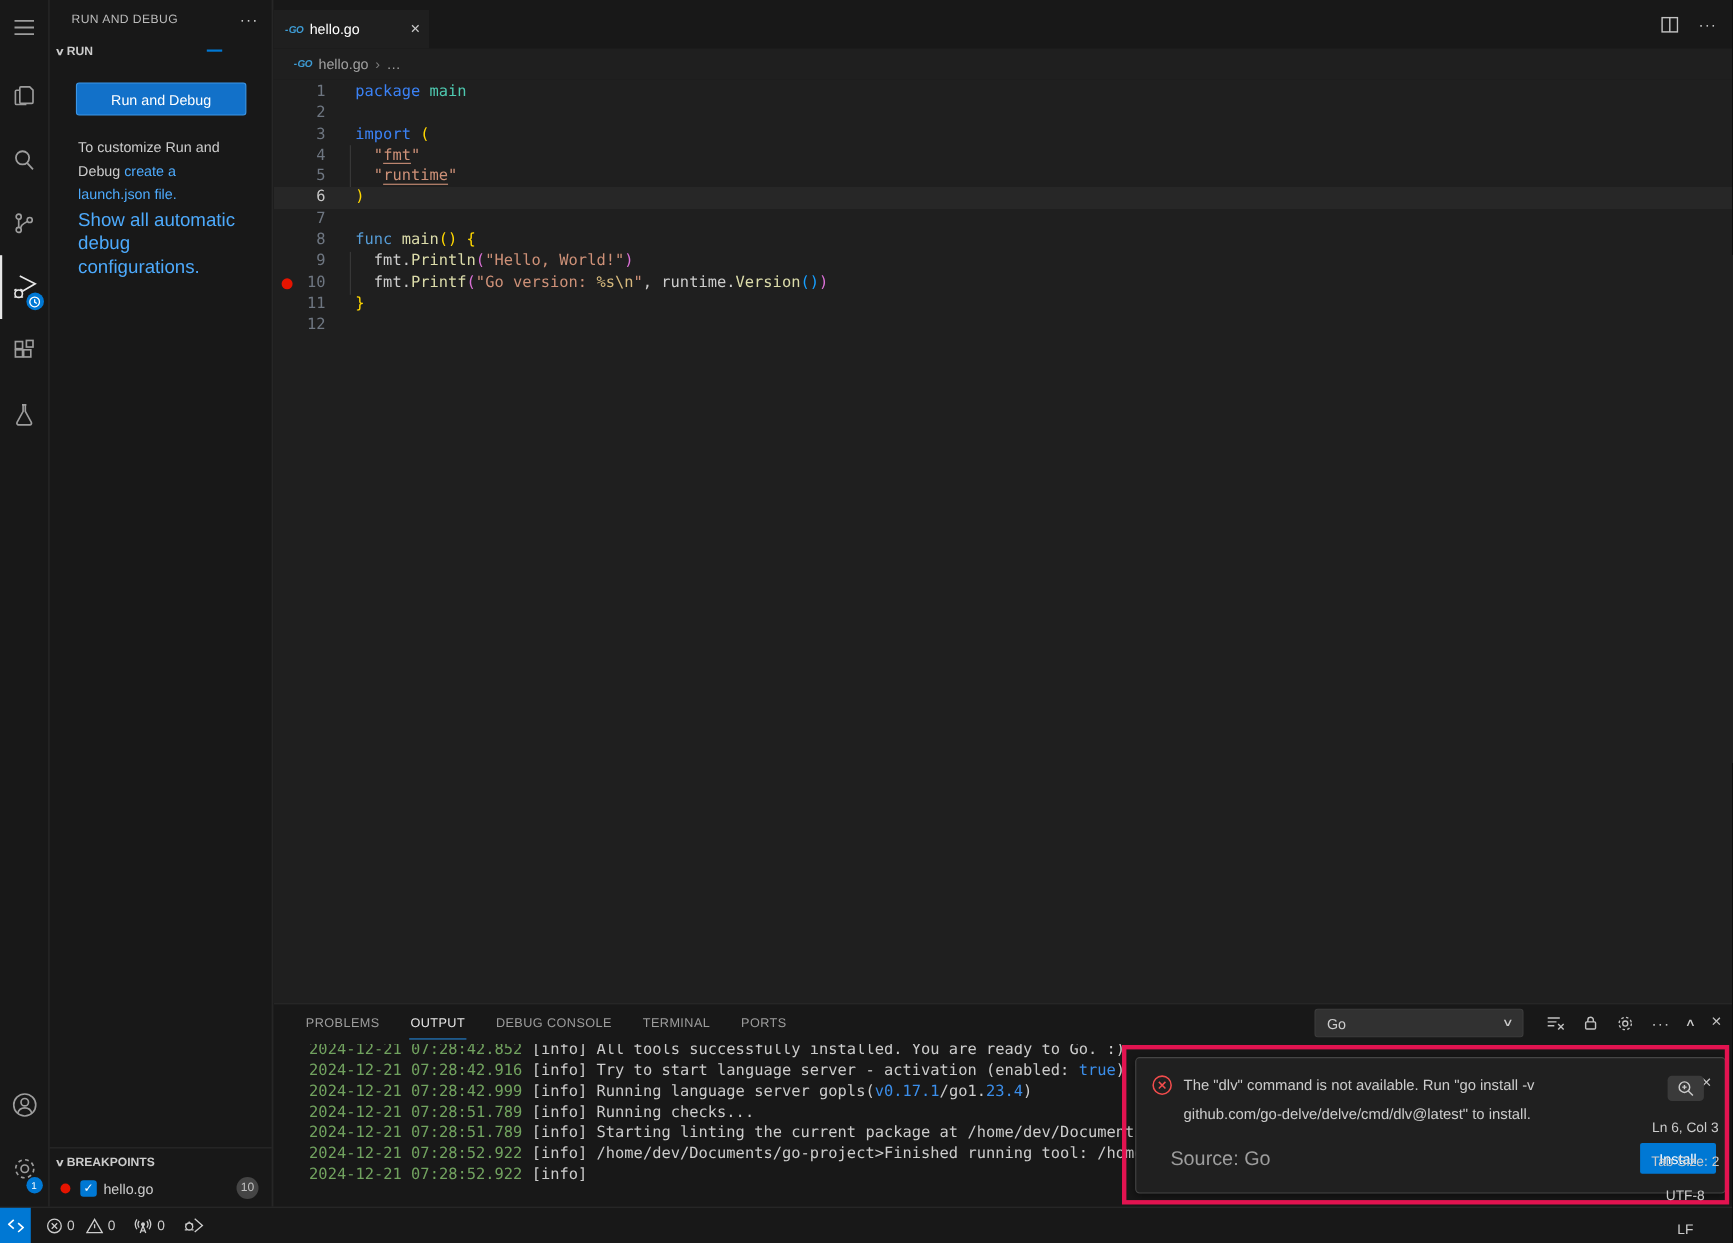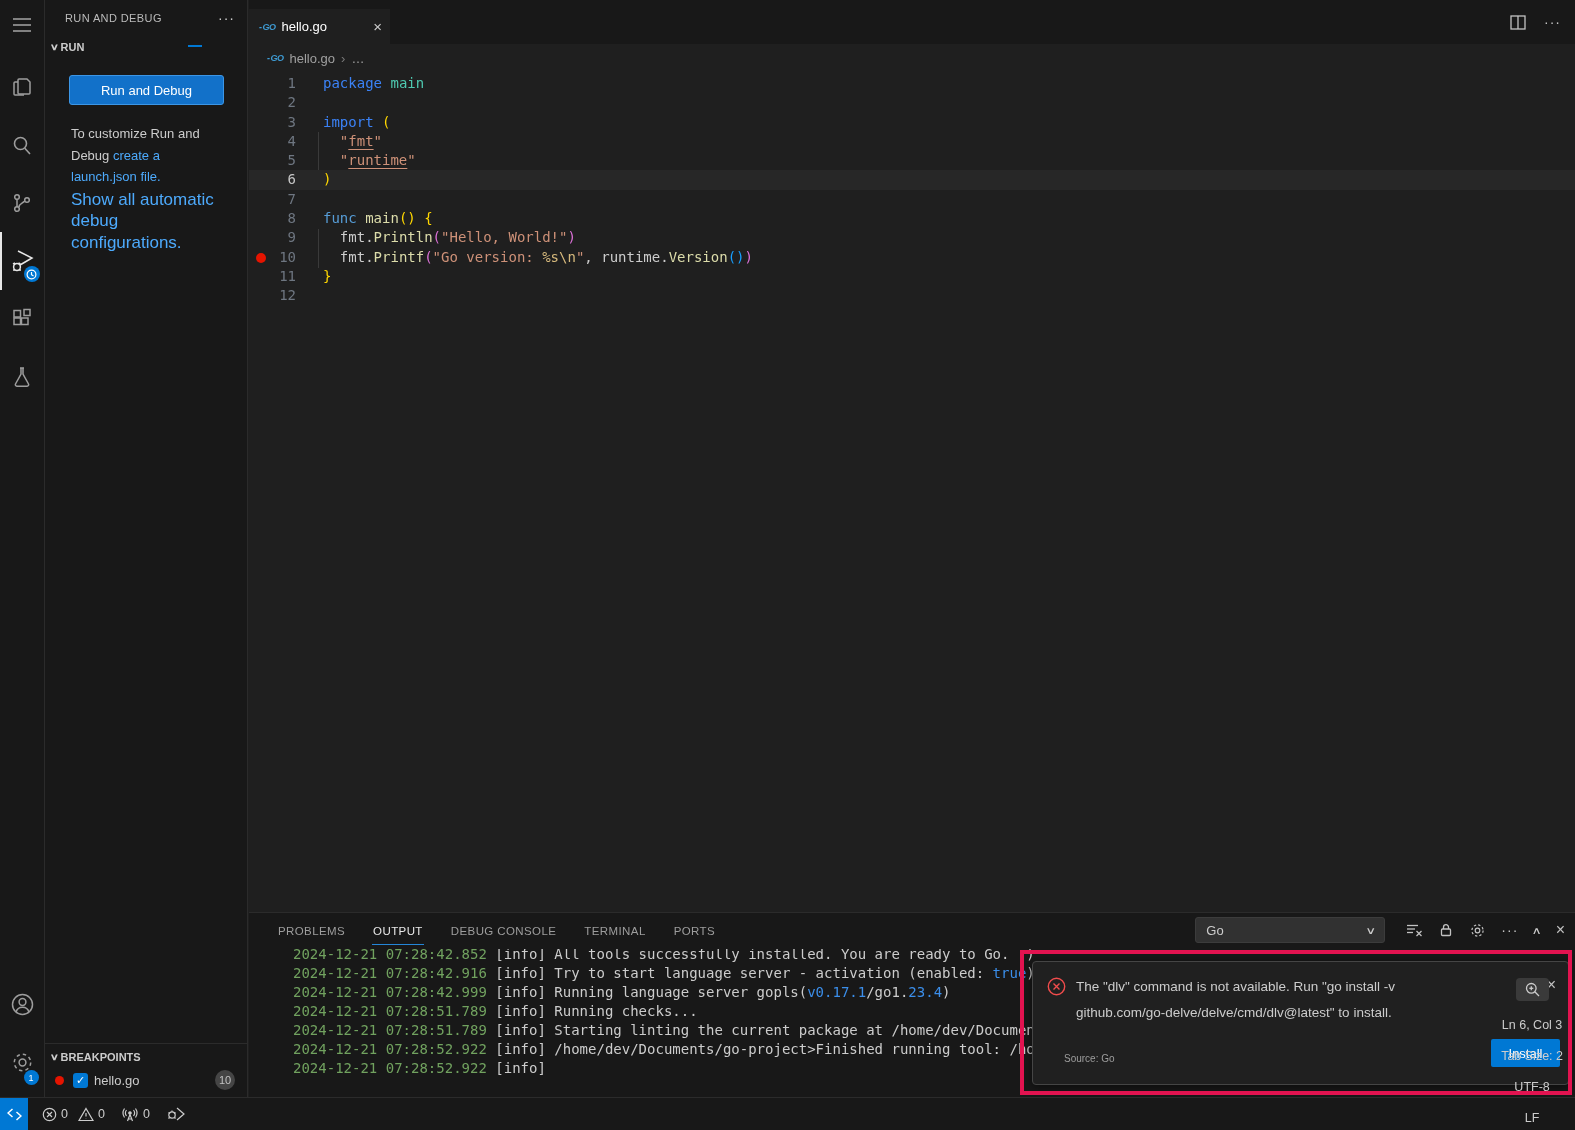--- a/index.html
+++ b/index.html
@@ -78,35 +78,35 @@
 
   
   #panel { position:absolute; left:0; right:0; bottom:0; height:185px; background:#181818; border-top:1px solid #2b2b2b; }
   .panel-header { position:relative; height:34px; display:flex; align-items:center; padding-left:28px; }
   #panel-tabs { display:flex; gap:26px; }
   .ptab { font-size:11.5px; letter-spacing:.4px; color:#9d9d9d; padding:9px 1px 7px; cursor:pointer; }
   .ptab.active { color:#e7e7e7; border-bottom:1px solid #2486d8; }
   .panel-actions { position:absolute; right:10px; top:4px; display:flex; align-items:center; gap:15px; color:#c2c2c2; }
   .go-select { width:190px; height:26px; background:#313131; border:1px solid #3c3c3c; border-radius:3px; display:flex; align-items:center; padding:0 10px; font-size:13px; color:#cccccc; cursor:pointer; margin-right:6px; }
   .go-select .sel-chev { margin-left:auto; font-size:10px; color:#cccccc; transform:scaleX(1.5); }
-  #logs { margin-top:2px; padding-left:44px; overflow:hidden; font-family:"DejaVu Sans Mono","Liberation Mono",monospace; font-size:14px; }
+  #logs { margin-top:2px; padding-left:32px; overflow:hidden; font-family:"DejaVu Sans Mono","Liberation Mono",monospace; font-size:14px; }
   .log-line { height:19px; line-height:19px; white-space:pre; margin-top:0; }
   .log-line:first-child { margin-top:-4px; }
 
   
   #annotation-box { position:absolute; left:1020px; top:950px; width:552px; height:145px; border:4px solid #e21350; z-index:60; pointer-events:none; }
   #toast {
     position:absolute; left:1032px; top:961px; width:537px; height:124px;
     background:#202020; border:1px solid #454545; border-radius:4px; z-index:55;
     box-shadow:0 2px 8px rgba(0,0,0,.5); font-size:13.5px;
   }
   .toast-row1 { display:flex; padding:12px 12px 0 14px; }
   .toast-msg { margin-left:10px; line-height:26px; color:#cccccc; width:390px; }
   .toast-icons { margin-left:auto; display:flex; gap:16px; color:#c2c2c2; padding-top:3px; }
-  .toast-source { position:absolute; left:31px; bottom:20px; font-size:10px; color:#9d9d9d; }
+  .toast-source { position:absolute; left:31px; bottom:20px; font-size:18px; color:#9d9d9d; }
   .install-btn { position:absolute; right:8px; bottom:17px; width:69px; height:28px; background:#0078d4; border:none; border-radius:2px; color:#fff; font-size:13px; font-family:"Liberation Sans",sans-serif; cursor:pointer; }
 
   
   #statusbar { position:absolute; left:0; right:0; bottom:0; height:33px; background:#181818; border-top:1px solid #2b2b2b; display:flex; align-items:center; z-index:70; font-size:12.5px; color:#cccccc; }
   .remote { width:28px; height:32px; background:#0078d4; display:flex; align-items:center; justify-content:center; cursor:pointer; }
   .sb-item { display:flex; align-items:center; gap:4px; cursor:pointer; }
   .sb-left { display:flex; align-items:center; gap:16px; margin-left:14px; }
   .sb-right { margin-left:auto; display:flex; align-items:center; gap:17px; margin-right:12px;flex-direction:column; }
   .zoom-item { background:#3a3a3a; border-radius:4px; padding:4px 9px; }
   .bell-wrap { position:relative; }

